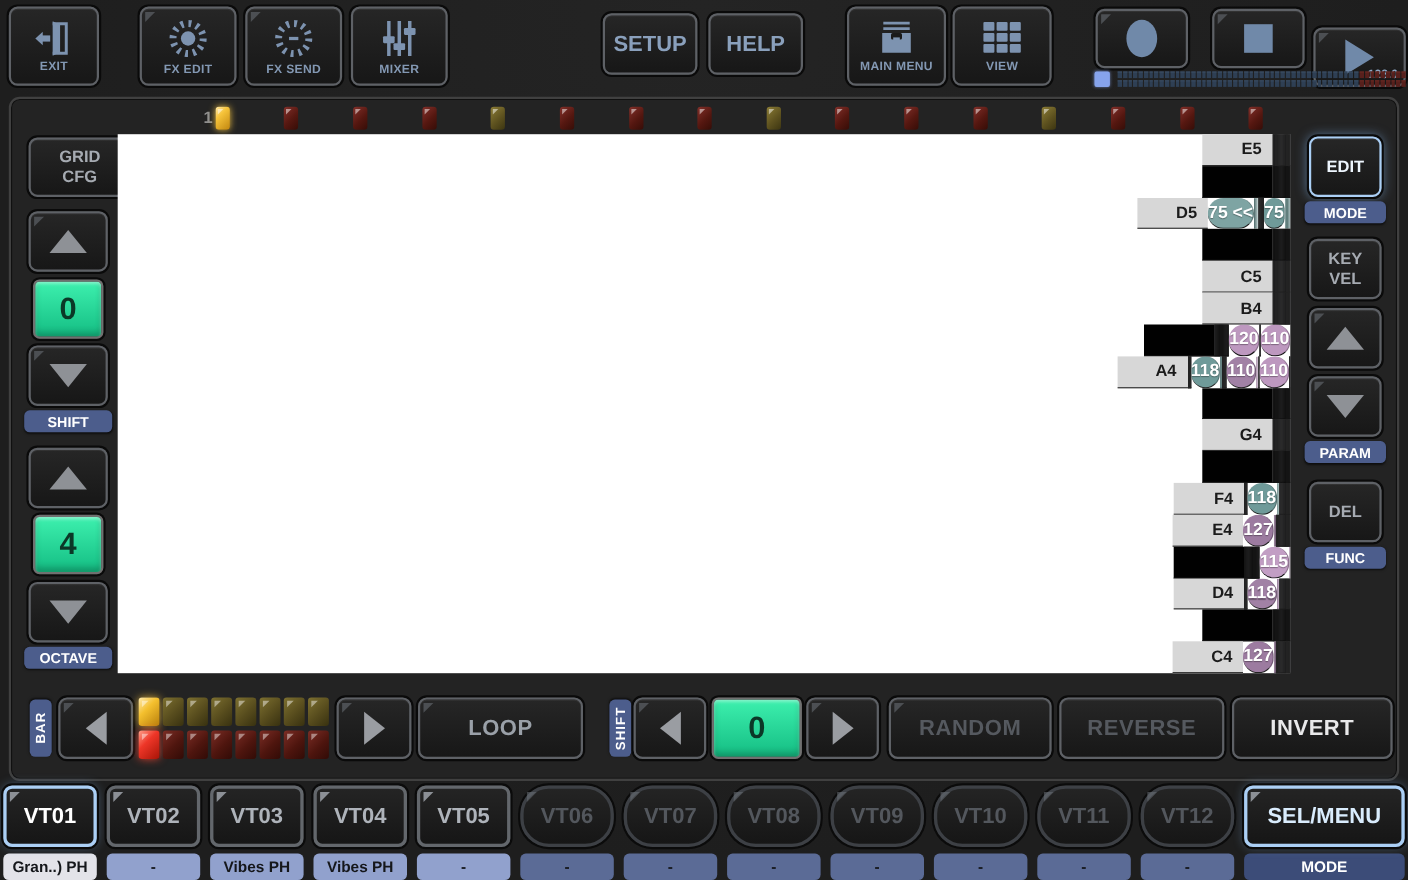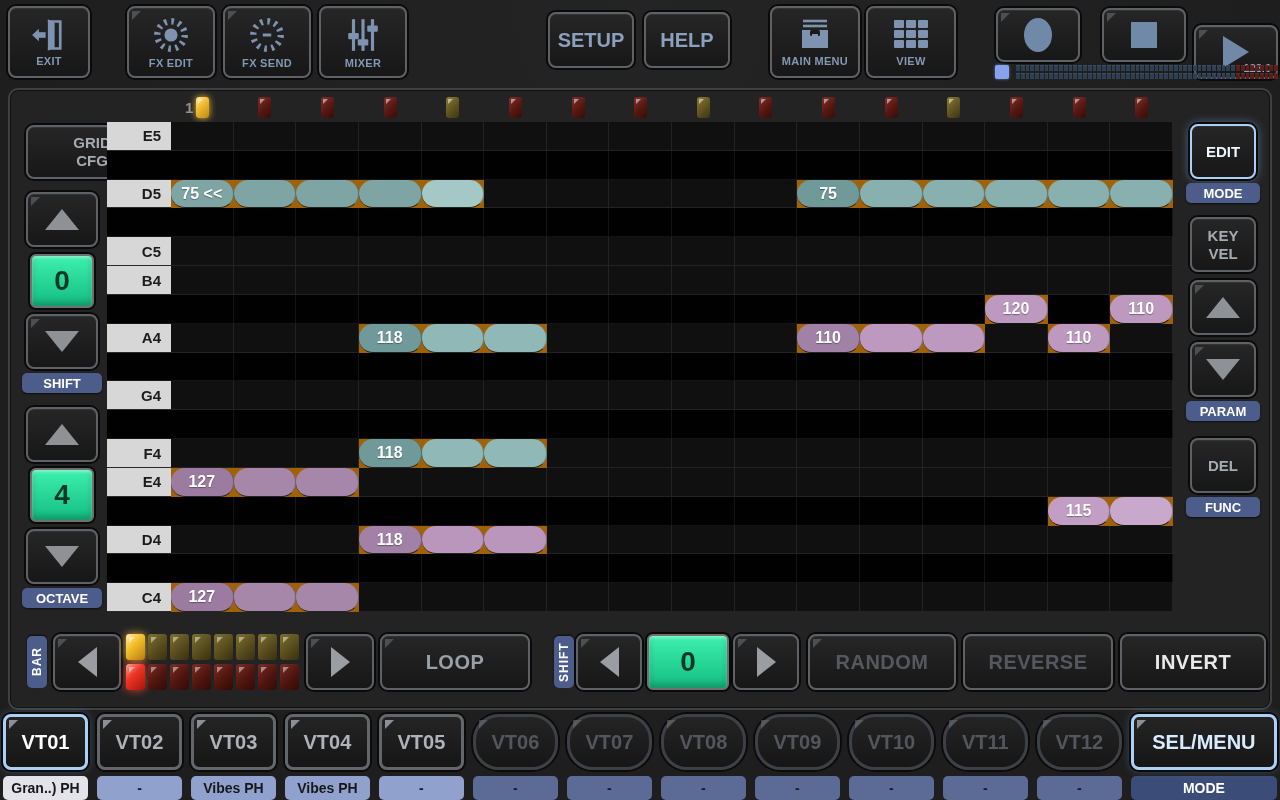--- a/index.html
+++ b/index.html
@@ -61,21 +61,21 @@
   .bar-num { position:absolute; right:calc(50% + 9px); color:#8f8f8f; font-size:15px; font-weight:bold; }
   .step-led { width:13px; height:21px; border-radius:3px; position:relative; }
   .step-led::before { content:''; position:absolute; top:2px; left:2px; width:0; height:0;
         border-top:5px solid rgba(255,255,255,.5); border-right:5px solid transparent; }
   .step-led.gold  { background:linear-gradient(135deg,#ffe9a8 0%,#f6c33a 35%,#c1860f 100%); box-shadow:0 0 7px rgba(255,205,70,.9); }
   .step-led.olive { background:linear-gradient(135deg,#8c7d36 0%,#5e521f 55%,#3c3511 100%); }
   .step-led.red   { background:linear-gradient(135deg,#83302a 0%,#551710 55%,#360d07 100%); }
 
   
   #note-grid { position:absolute; left:97px; top:32px; width:1066px; height:490px;
-               display:flex; flex-direction:column; background:#a16207; }
+               display:flex; flex-direction:column; background:#ffffff;align-items:flex-end; }
   .grid-row { flex:1; display:flex; }
   .row-label { width:64px; flex:0 0 64px; display:flex; align-items:center; justify-content:flex-end;
                padding-right:10px; font-size:15px; font-weight:bold; color:#1b1b1b; }
   .grid-row.white .row-label { background:#d7d7d7; border-bottom:1px solid #2a2a2a; }
   .grid-row.black .row-label { background:#010101; border-bottom:1px solid #161616; }
   .cell { flex:1; display:flex; align-items:center; justify-content:center;
           white-space:nowrap; font-size:16px; font-weight:bold; color:#fff; }
   .grid-row.white .cell { background:#101011; border-right:1px solid #232323; border-bottom:1px solid #232323; }
   .grid-row.black .cell { background:#010102; border-right:1px solid #141414; border-bottom:1px solid #141414; }
   .cell.note { border-right:1px solid rgba(0,0,0,.28) !important; text-shadow:0 1px 1px rgba(0,0,0,.35);border-radius:14px; }
@@ -355,21 +355,21 @@
           <div class="mdot red"></div>
           <div class="mdot red"></div>
           <div class="mdot red"></div>
           <div class="mdot red"></div>
         </div>
       </div>
   </div>
 
   <div class="panel">
 
-    <button class="btn side-btn" style="left:16px; top:35px; width:93px; height:54px;align-items:flex-end;">
+    <button class="btn side-btn" style="left:16px; top:35px; width:93px; height:54px;">
       <span style="width:50px;">GRID CFG</span>
     </button>
     <button class="btn fold-dim" style="left:16px; top:102px; width:72px; height:55px;">
         <span class="arr up"></span>
       </button>
     <div class="green-disp" style="left:20px; top:164px; width:64px; height:54px;">
         <span>0</span>
       </div>
     <button class="btn fold-dim" style="left:16px; top:224px; width:72px; height:55px;">
         <span class="arr down"></span>

